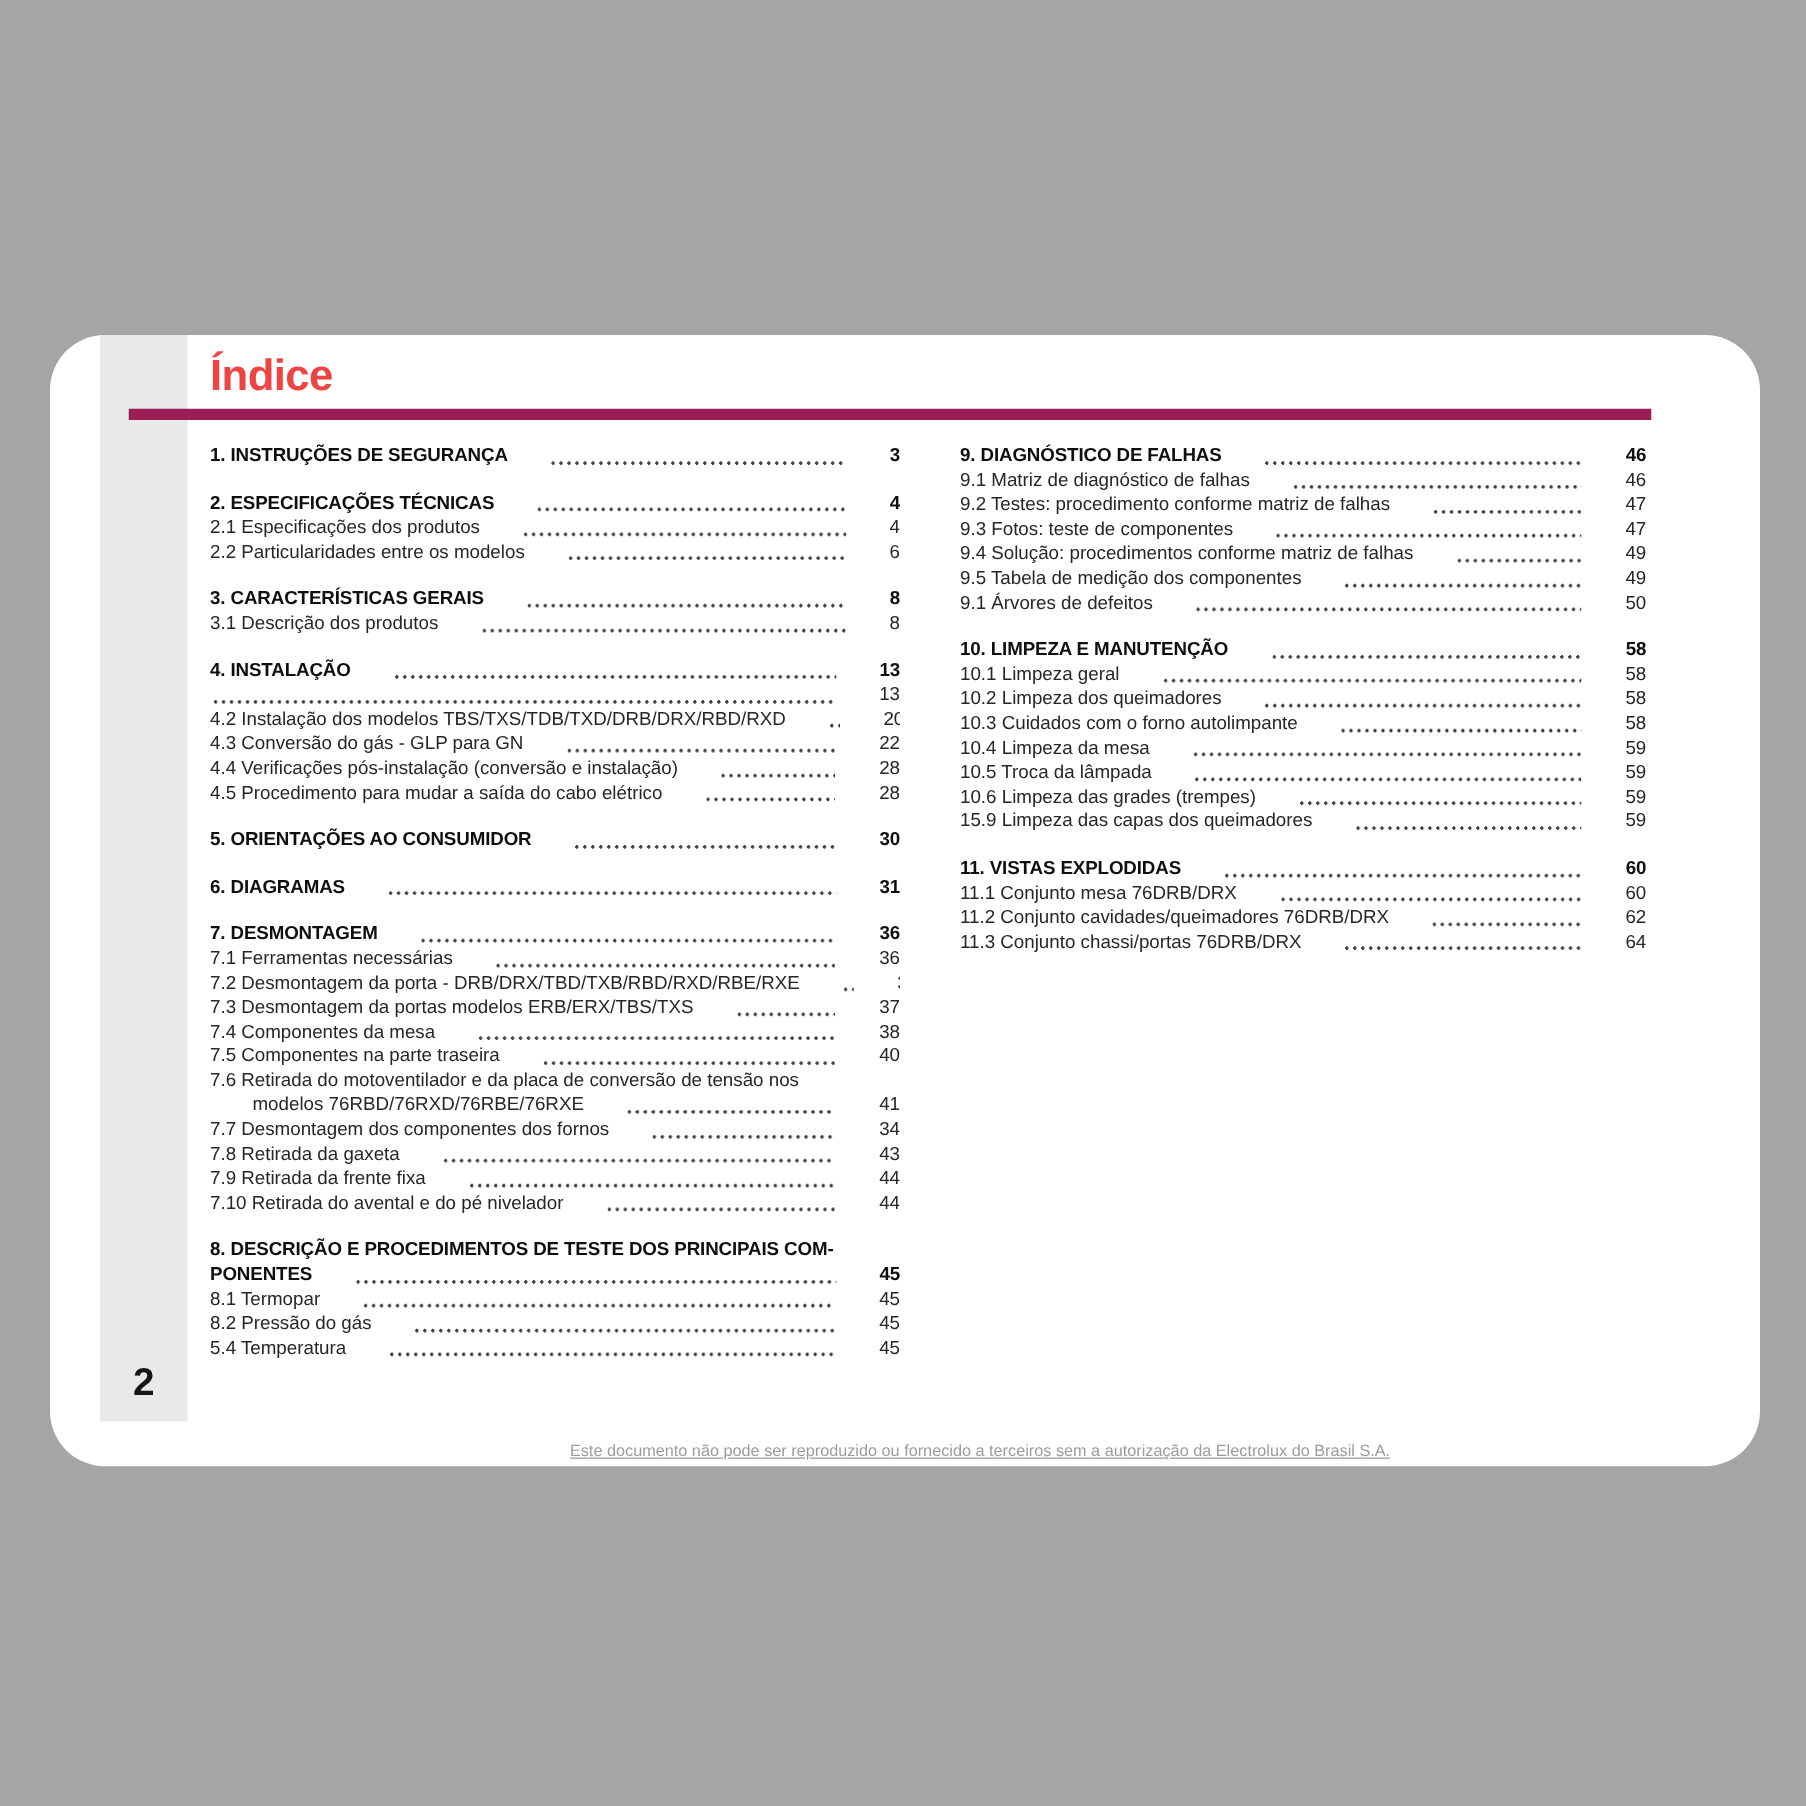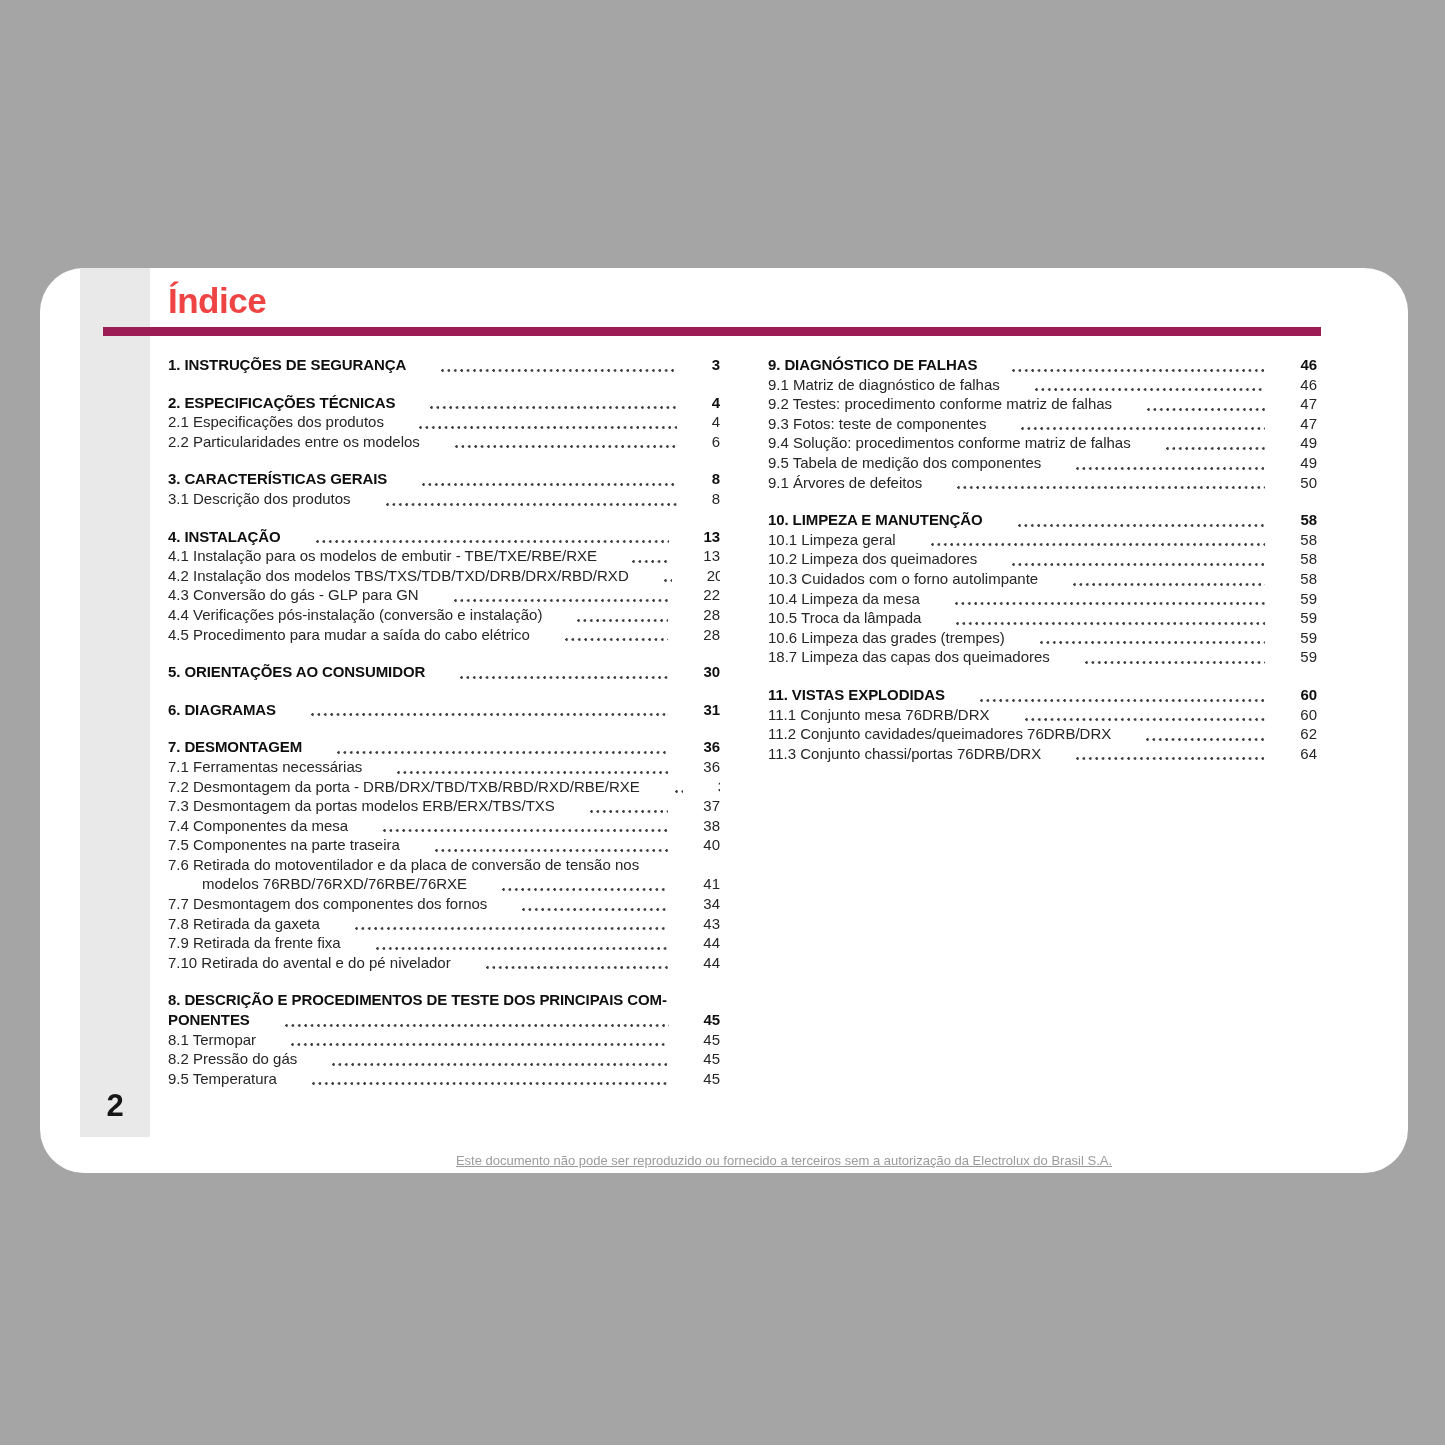--- a/index.html
+++ b/index.html
@@ -132,21 +132,20 @@
             <span class="toc-page">8</span>
           </div>
         </div>
         <div class="toc-group">
           <div class="toc-row bold">
             <span class="toc-label">4. INSTALAÇÃO</span>
             <span class="toc-dots"></span>
             <span class="toc-page">13</span>
           </div>
           <div class="toc-row">
-            <span class="toc-label">4.1 Instalação para os modelos de embutir - TBE/TXE/RBE/RXE</span>
             <span class="toc-dots"></span>
             <span class="toc-page">13</span>
           </div>
           <div class="toc-row">
             <span class="toc-label">4.2 Instalação dos modelos TBS/TXS/TDB/TXD/DRB/DRX/RBD/RXD</span>
             <span class="toc-dots"></span>
             <span class="toc-page">20</span>
           </div>
           <div class="toc-row">
             <span class="toc-label">4.3 Conversão do gás - GLP para GN</span>
@@ -251,21 +250,21 @@
             <span class="toc-label">8.1 Termopar</span>
             <span class="toc-dots"></span>
             <span class="toc-page">45</span>
           </div>
           <div class="toc-row">
             <span class="toc-label">8.2 Pressão do gás</span>
             <span class="toc-dots"></span>
             <span class="toc-page">45</span>
           </div>
           <div class="toc-row">
-            <span class="toc-label">9.5 Temperatura</span>
+            <span class="toc-label">5.4 Temperatura</span>
             <span class="toc-dots"></span>
             <span class="toc-page">45</span>
           </div>
         </div>
       </div>
     <div class="col col-right" id="col-right">
         <div class="toc-group">
           <div class="toc-row bold">
             <span class="toc-label">9. DIAGNÓSTICO DE FALHAS</span>
             <span class="toc-dots"></span>
@@ -332,21 +331,21 @@
             <span class="toc-label">10.5 Troca da lâmpada</span>
             <span class="toc-dots"></span>
             <span class="toc-page">59</span>
           </div>
           <div class="toc-row">
             <span class="toc-label">10.6 Limpeza das grades (trempes)</span>
             <span class="toc-dots"></span>
             <span class="toc-page">59</span>
           </div>
           <div class="toc-row">
-            <span class="toc-label">18.7 Limpeza das capas dos queimadores</span>
+            <span class="toc-label">15.9 Limpeza das capas dos queimadores</span>
             <span class="toc-dots"></span>
             <span class="toc-page">59</span>
           </div>
         </div>
         <div class="toc-group">
           <div class="toc-row bold">
             <span class="toc-label">11. VISTAS EXPLODIDAS</span>
             <span class="toc-dots"></span>
             <span class="toc-page">60</span>
           </div>

